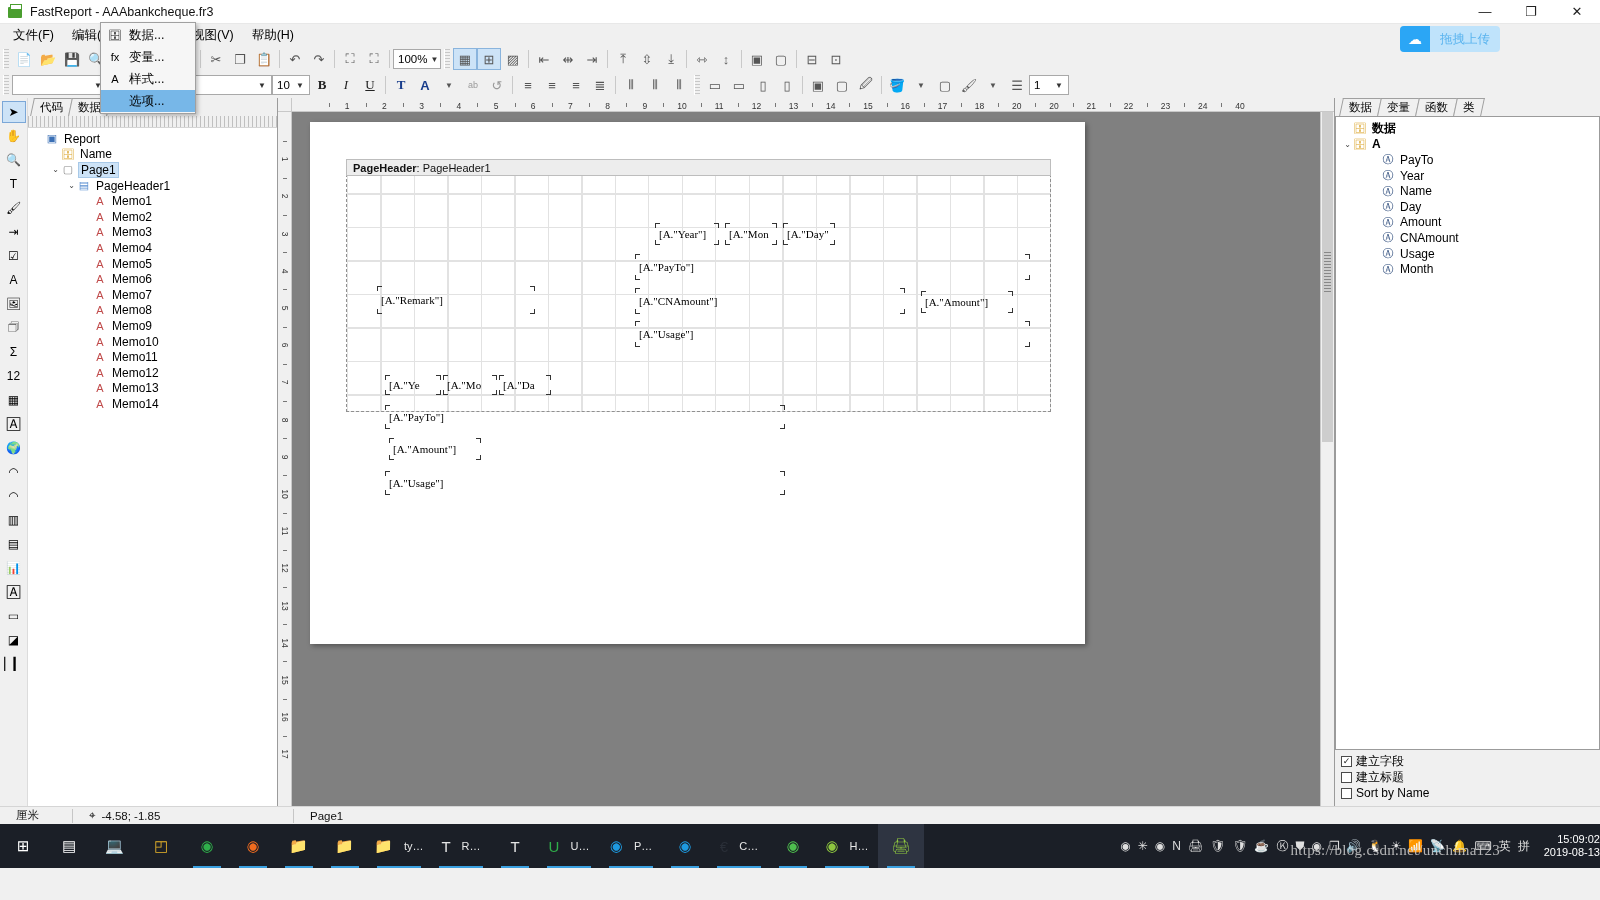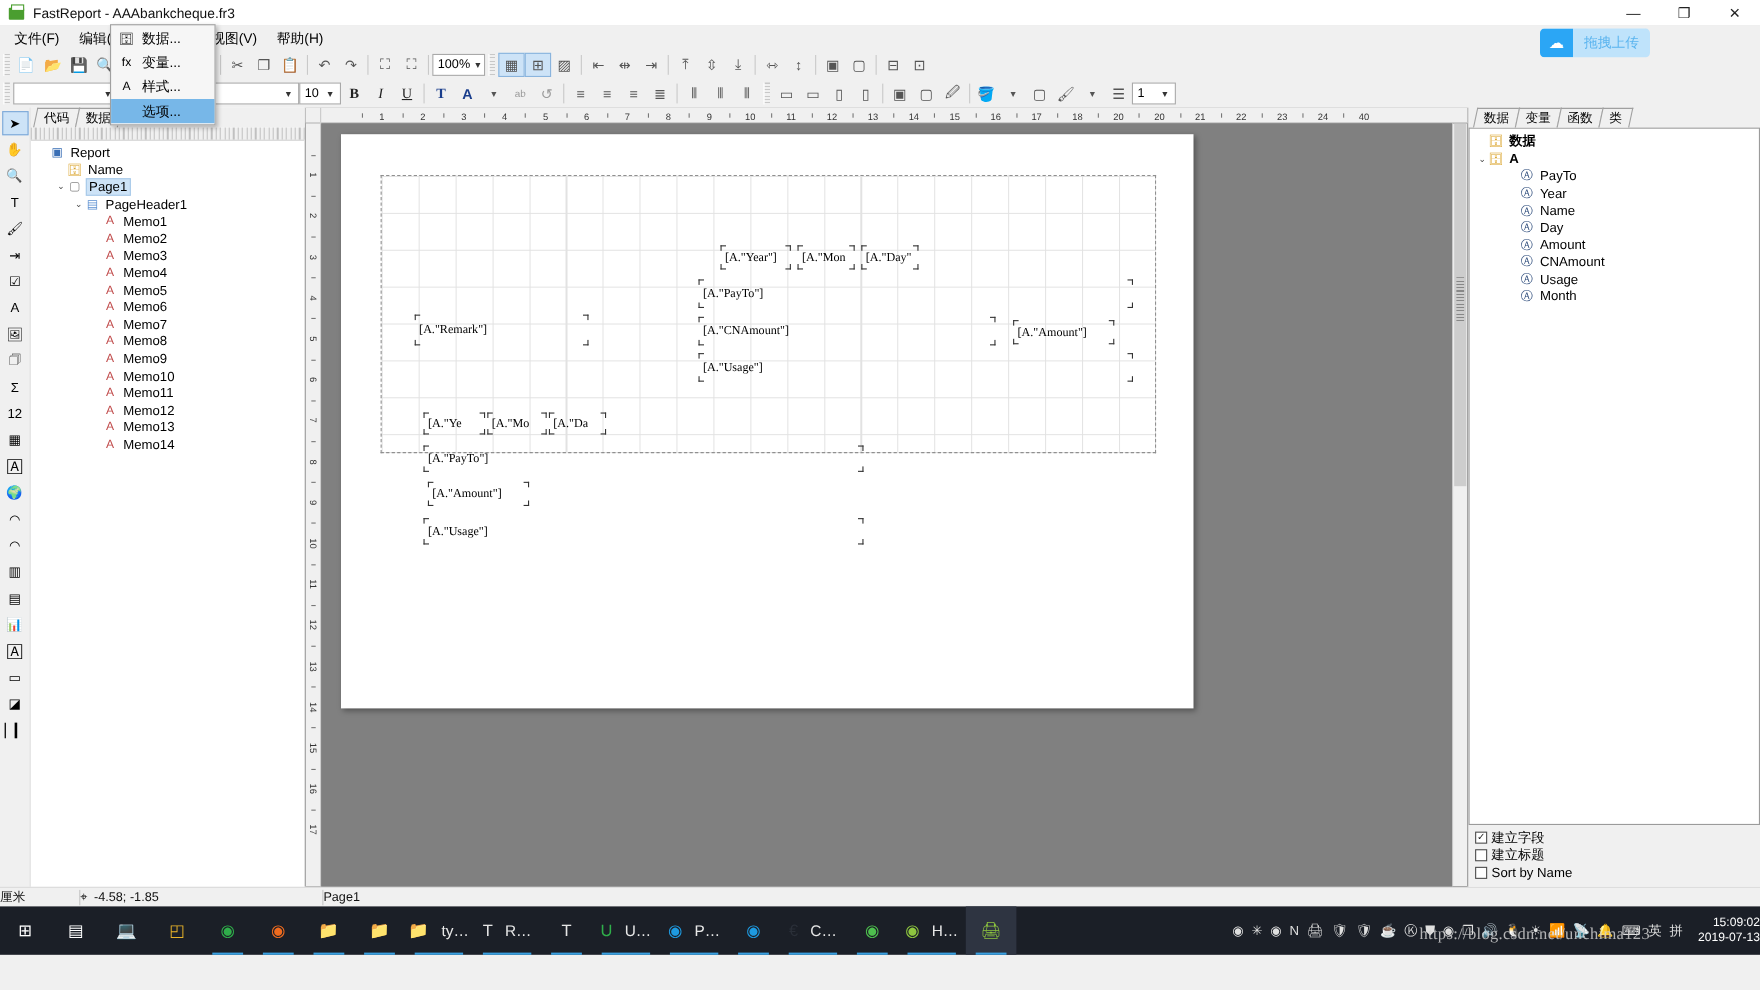--- a/index.html
+++ b/index.html
@@ -120,31 +120,31 @@
   .rtree { flex:1; background:#fff; border:1px solid #9b9b9b; margin:0; overflow:hidden;
     padding-top:4px; font-size:12px;}
   .rbot { height:56px; background:#f0f0f0; padding:3px 6px; }
   .cbrow { display:flex; align-items:center; height:16px; font-size:12px; }
   .cb { width:11px; height:11px; border:1px solid #4a4a4a; background:#fff; margin-right:4px;
     display:flex; align-items:center; justify-content:center; font-size:9px; color:#222;}
 
   
   .statusbar { height:18px; background:#f0f0f0; display:flex; align-items:center;
     border-top:1px solid #d5d5d5; font-size:11.5px; }
-  .sb-cell { padding:0 0; height:18px; display:flex; align-items:center; color:#111; }
+  .sb-cell { padding:0 16px; height:18px; display:flex; align-items:center; color:#111; }
   .sb-sep { width:1px; height:14px; background:#c6c6c6; }
 
   
   .taskbar { height:44px; background:#1b1f27; display:flex; align-items:center; position:relative;}
   .tbi { width:46px; height:44px; display:flex; align-items:center; justify-content:center;
     position:relative; color:#fff; font-size:16px;}
   .tbi.wide { width:62px; }
   .tbi.active { background:#2e3441; }
   .tbi .run { position:absolute; bottom:0; left:9px; right:9px; height:2px; background:#3aa0e0;}
-  .tbi .lb { font-size:14px; color:#e8e8e8; margin-left:11px;}
+  .tbi .lb { font-size:11px; color:#e8e8e8; margin-left:11px;}
   .tray { margin-left:auto; display:flex; align-items:center; gap:7px; padding-right:8px; color:#dfdfdf;}
   .clock { text-align:right; font-size:11px; line-height:13px; color:#fff; padding-left:6px;}
   .wm { position:absolute; right:100px; bottom:9px; font-size:15px; color:#cfcfcf; opacity:.85;
     font-family:"Liberation Serif", serif; pointer-events:none; letter-spacing:.3px;}
 
   .upload { position:absolute; right:100px; top:26px; height:26px; display:flex; align-items:center;
     background:#bfe3fb; border-radius:4px; overflow:hidden; z-index:50;}
   .upload .u-ic { width:30px; height:26px; background:#2ba6f5; color:#fff;
     display:flex; align-items:center; justify-content:center; font-size:14px;}
   .upload .u-lb { padding:0 10px; color:#5ab4ef; font-size:12.5px;}
@@ -512,20 +512,23 @@
           <span class="vrt" style="top:568px">15</span>
           <span class="vrm" style="top:549.4px"></span>
           <span class="vrt" style="top:605.2px">16</span>
           <span class="vrm" style="top:586.6px"></span>
           <span class="vrt" style="top:642.4000000000001px">17</span>
           <span class="vrm" style="top:623.8000000000001px"></span>
         </div>
       <div class="scroll-area">
         <div class="page">
           <div class="band" id="band">
+            <div class="band-hdr">
+              <b>PageHeader</b><span>: </span><span>PageHeader1</span>
+            </div>
           <div class="memo" style="left:308px;top:63px;width:64px;height:22px">
      <span class="bx">
                   <i class="tl"></i>
                   <i class="tr"></i>
                   <i class="bl"></i>
                   <i class="br"></i>
                 </span>
      <span class="tx">[A."Year"]</span>
    </div>
               <div class="memo" style="left:378px;top:63px;width:52px;height:22px">
@@ -867,21 +870,21 @@
       <span style="font-size:12px">☀</span>
       <span style="font-size:12px">📶</span>
       <span style="font-size:12px">📡</span>
       <span style="font-size:12px">🔔</span>
       <span style="font-size:12px">⌨</span>
       <span style="font-size:12px">英</span>
       <span style="font-size:12px">拼</span>
     </div>
   <div class="clock">
     <div>15:09:02</div>
-    <div>2019-07-13</div>
+    <div>2019-08-13</div>
   </div>
   <div class="wm">https://blog.csdn.net/unchima123</div>
 </div>
 
 <div class="upload">
   <div class="u-ic">☁</div>
   <div class="u-lb">拖拽上传</div>
 </div>
 
 <div class="dropdown" id="dd">

